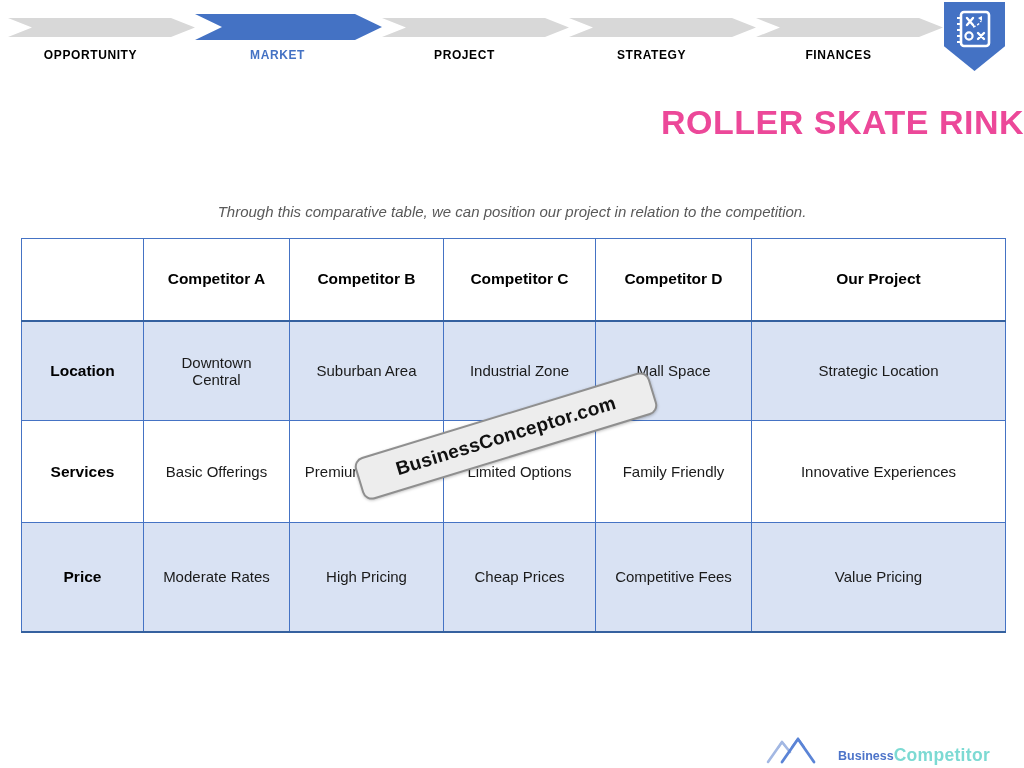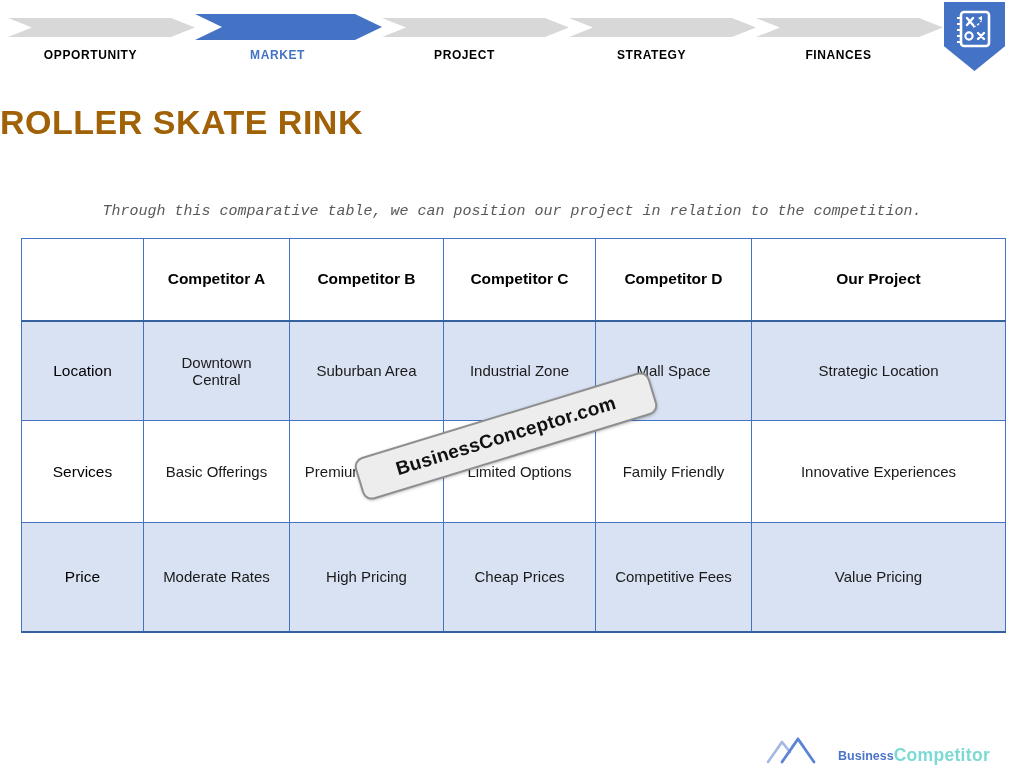--- a/index.html
+++ b/index.html
@@ -17,34 +17,34 @@
   .step-label { margin-top:11px; padding-right:22px; text-align:center;
                 font-size:12px; font-weight:bold; letter-spacing:.6px; color:#000000; }
   .step.active .step-label { color:#4472C4; margin-top:8px; }
 
   
   .badge { position:absolute; right:19px; top:2px; width:61px; height:69px; background:#4472C4;
            clip-path: polygon(0 0, 100% 0, 100% 64%, 50% 100%, 0 64%); }
   .badge svg { position:absolute; left:11px; top:8px; }
 
   
-  .title { position:absolute; top:98px; left:0; width:100%; text-align:left;
-           color:#a16207; font-size:34px; font-weight:bold; line-height:49px; letter-spacing:.5px; }
+  .title { position:absolute; top:98px; left:0; width:100%; text-align:right;
+           color:#ec4899; font-size:34px; font-weight:bold; line-height:49px; letter-spacing:.5px; }
   .subtitle { position:absolute; top:203px; left:0; width:100%; text-align:center;
-              font-style:italic; font-size:15px; color:#595959;font-family:Liberation Mono, monospace; }
+              font-style:italic; font-size:15px; color:#595959; }
 
   
   table.cmp { position:absolute; left:21px; top:238px; width:984px;
               border-collapse:collapse; table-layout:fixed; }
   table.cmp td, table.cmp th { border:1px solid #4573C4; text-align:center; vertical-align:middle;
               padding:15px 14px; font-size:15px; color:#1a1a1a; font-weight:normal; }
   table.cmp thead th { font-weight:bold; font-size:15.5px; color:#000; }
   table.cmp thead tr { height:82px; }
   table.cmp thead th { border-bottom:2.5px solid #35619F; }
-  table.cmp tbody th { font-weight:normal; font-size:15.5px; color:#000; }
+  table.cmp tbody th { font-weight:bold; font-size:15.5px; color:#000; }
   tr.r-location { height:100px; } tr.r-services { height:102px; }
   tr.r-price { height:109px; } tr.r-reputation { height:113px; }
   tr.shaded td, tr.shaded th { background:#D9E2F3; }
   table.cmp tbody tr:last-child td, table.cmp tbody tr:last-child th { border-bottom:2px solid #35619F; }
 
   
   .stamp { position:absolute; left:352px; top:414px; width:308px; height:44px;
            background:#EDEDED; border:2px solid #8F8F8F; border-radius:10px;
            transform:rotate(-17deg); z-index:5;
            display:flex; align-items:center; justify-content:center;

